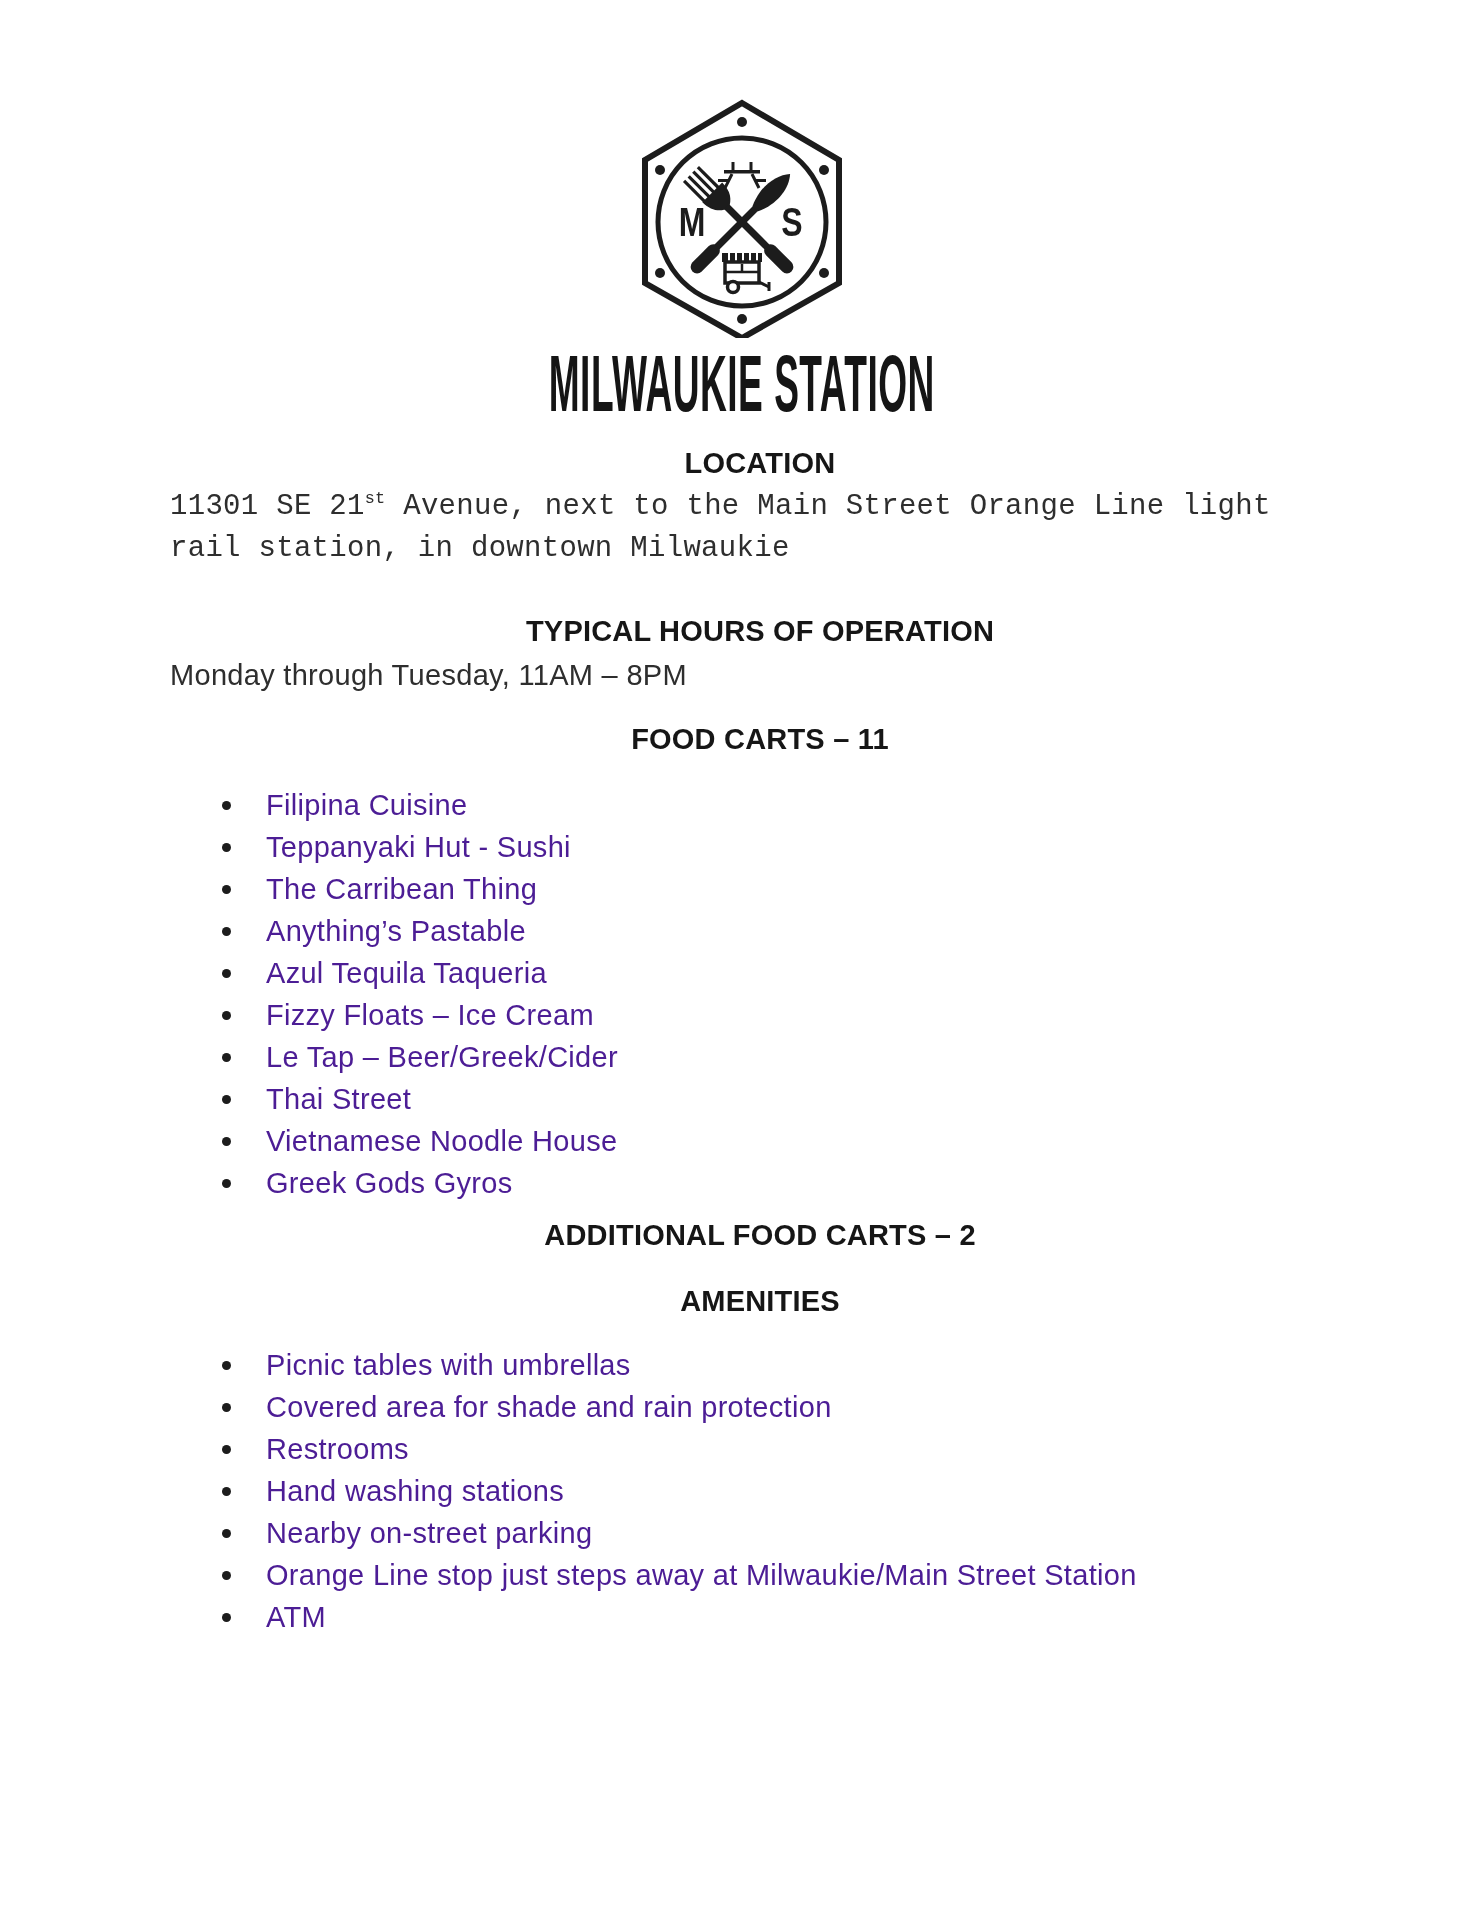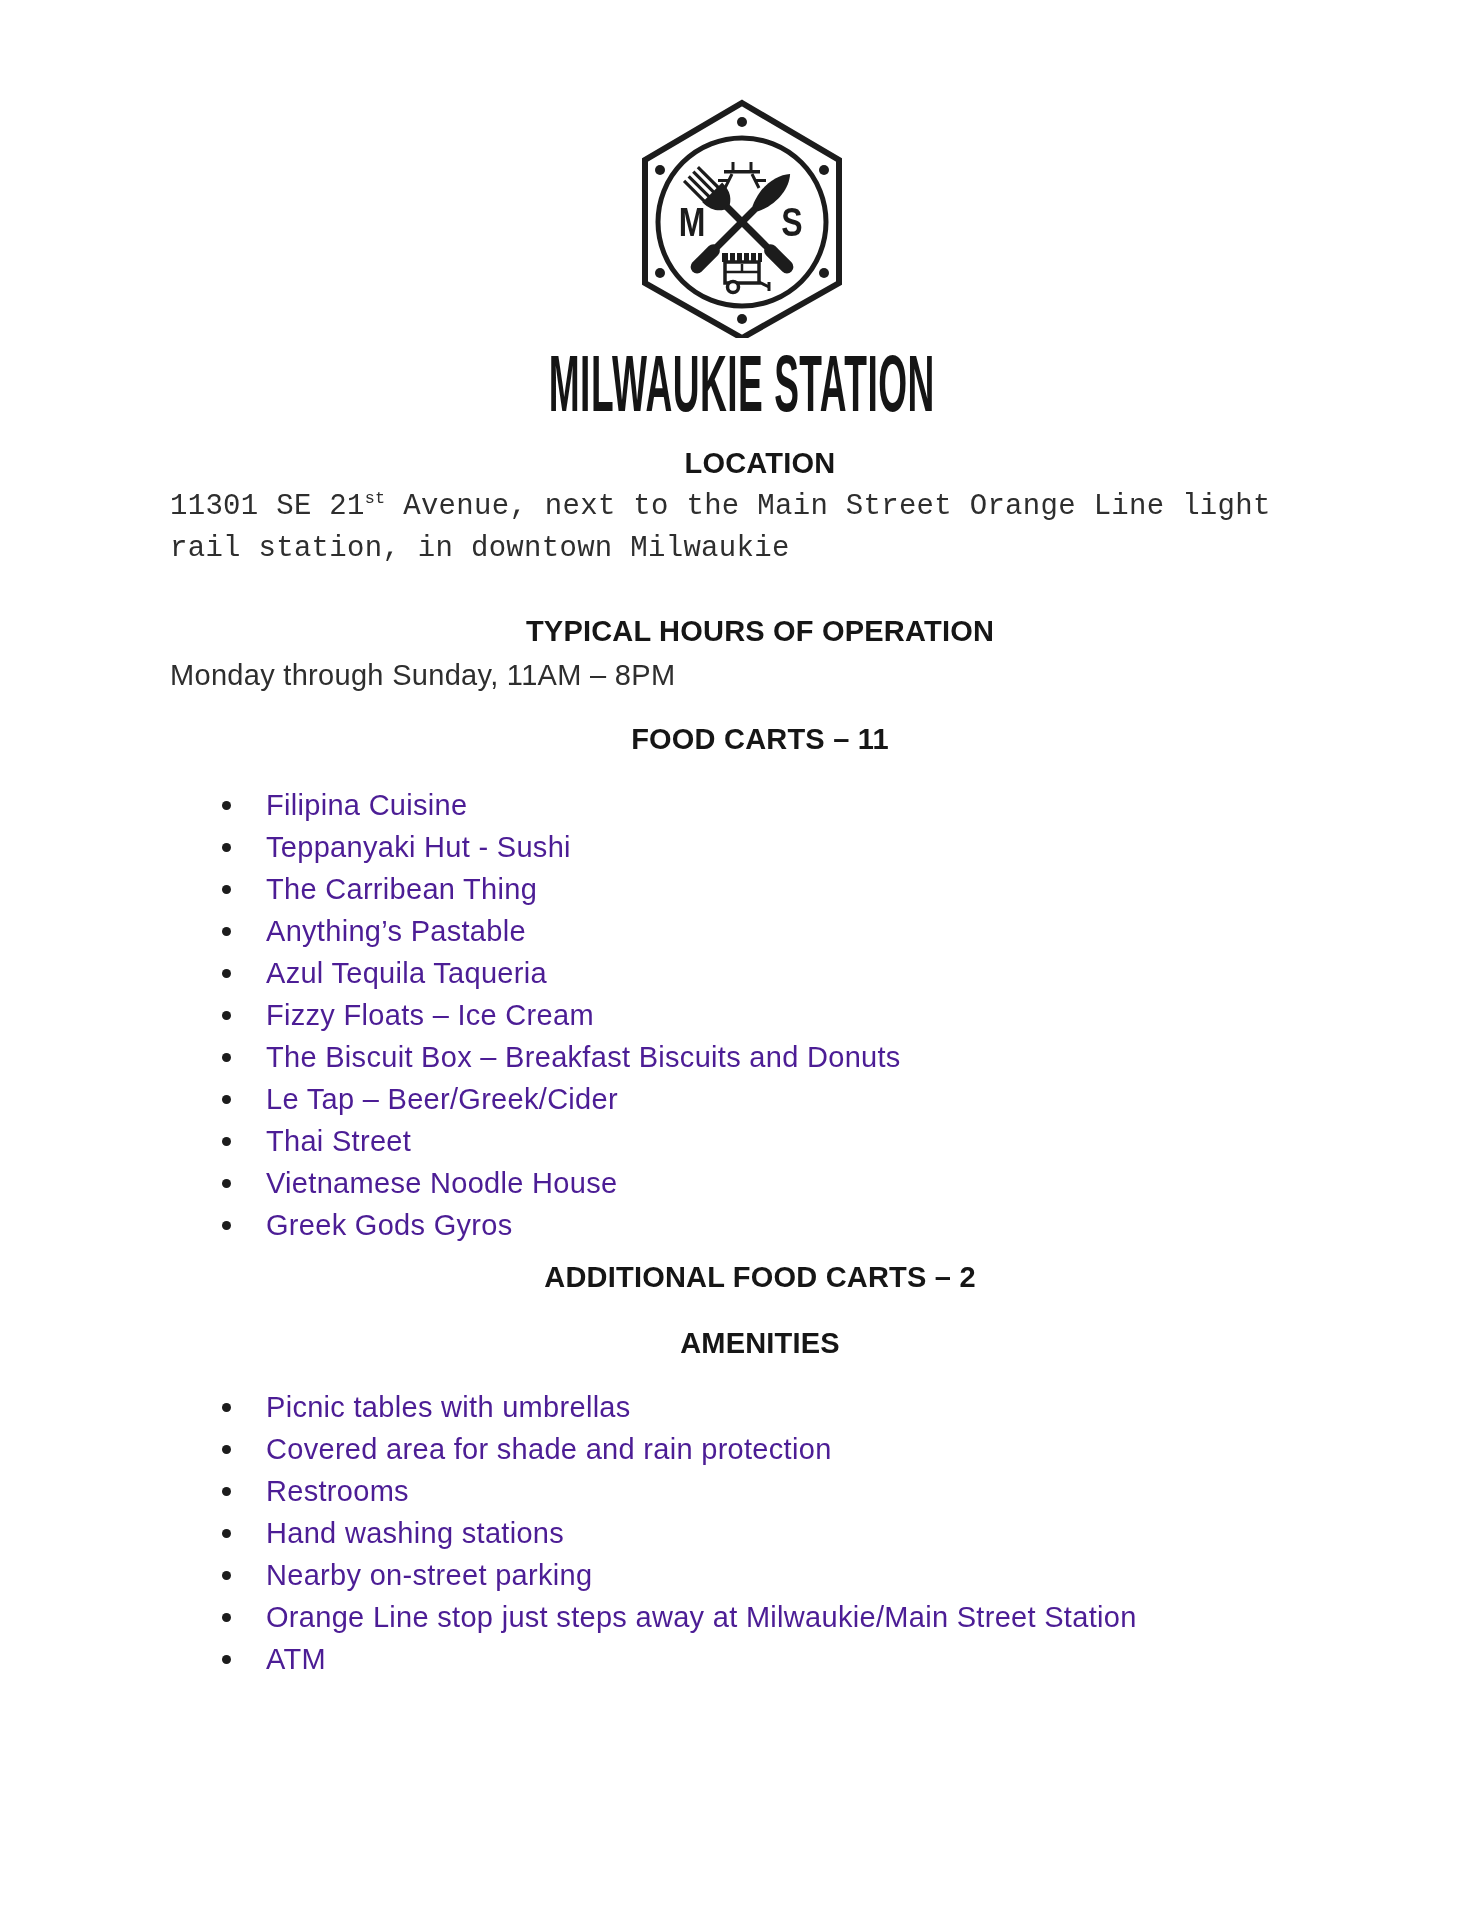--- a/index.html
+++ b/index.html
@@ -153,31 +153,30 @@
   <div class="title-wrap">
     <div class="doc-title">MILWAUKIE STATION</div>
   </div>
 
   <div class="content">
 
     <h2 class="sec-location">LOCATION</h2>
     <p class="address"><span>11301 SE 21</span><sup>st</sup><span> Avenue, next to the Main Street Orange Line light rail station, in downtown Milwaukie</span></p>
 
     <h2 class="sec-hours">TYPICAL HOURS OF OPERATION</h2>
-    <p class="hours">Monday through Sunday, 11AM – 8PM</p>
+    <p class="hours">Monday through Tuesday, 11AM – 8PM</p>
 
     <h2 class="sec-foodcarts">FOOD CARTS – 11</h2>
     <ul class="bullet-list">
       <li>Filipina Cuisine</li>
       <li>Teppanyaki Hut - Sushi</li>
       <li>The Carribean Thing</li>
       <li>Anything’s Pastable</li>
       <li>Azul Tequila Taqueria</li>
       <li>Fizzy Floats – Ice Cream</li>
-      <li>The Biscuit Box – Breakfast Biscuits and Donuts</li>
       <li>Le Tap – Beer/Greek/Cider</li>
       <li>Thai Street</li>
       <li>Vietnamese Noodle House</li>
       <li>Greek Gods Gyros</li>
     </ul>
 
     <h2 class="sec-additional">ADDITIONAL FOOD CARTS – 2</h2>
 
     <h2 class="sec-amenities">AMENITIES</h2>
     <ul class="bullet-list amenities-list">

